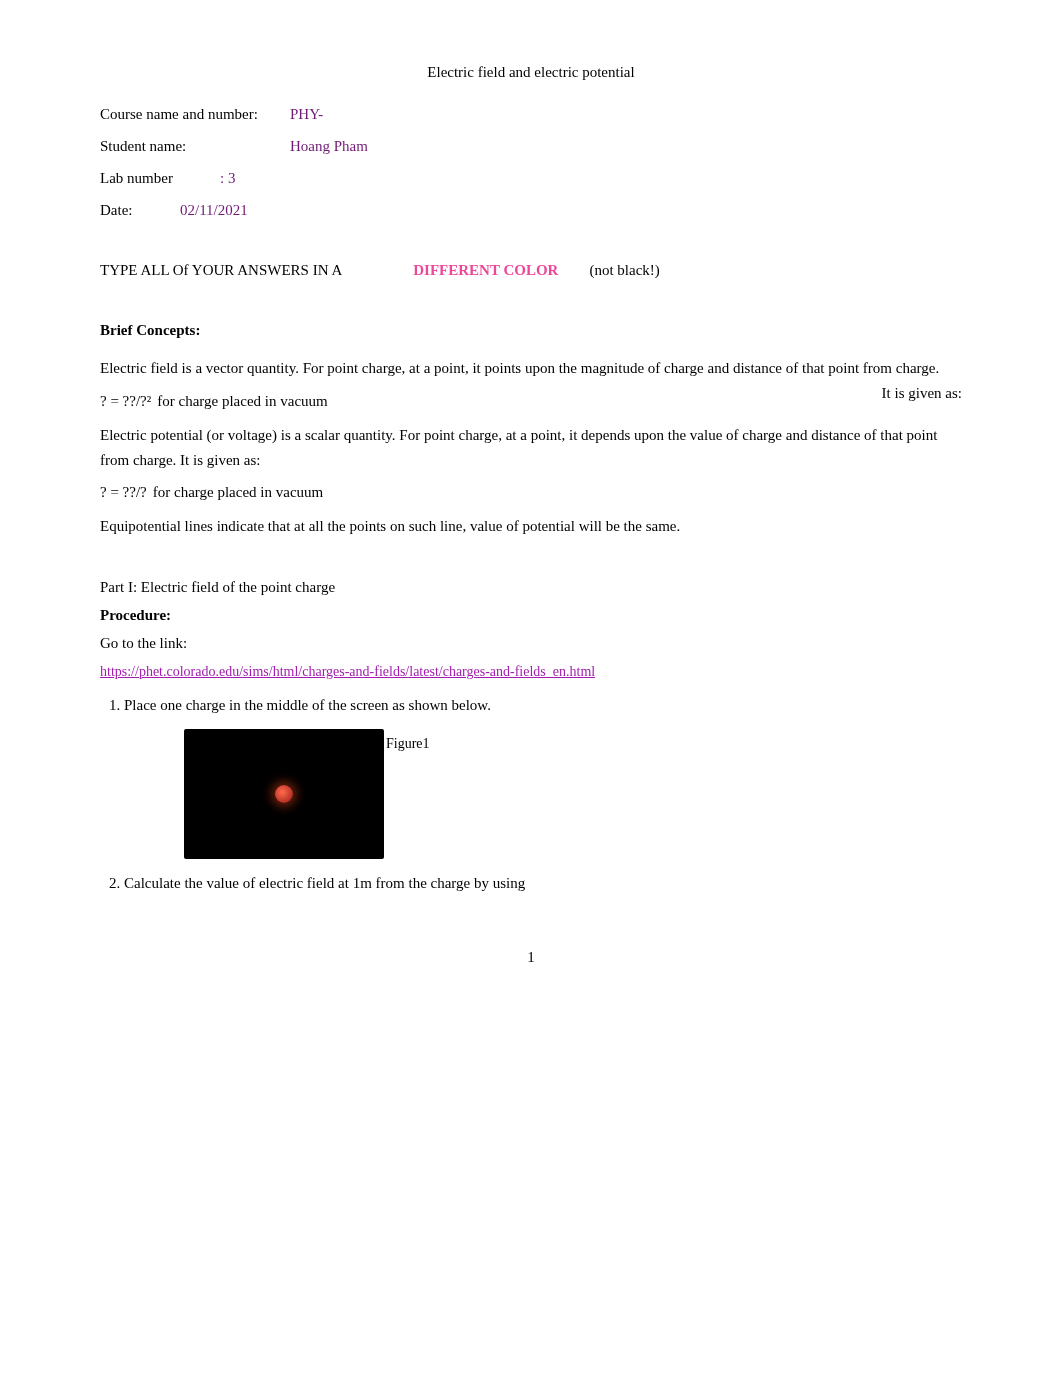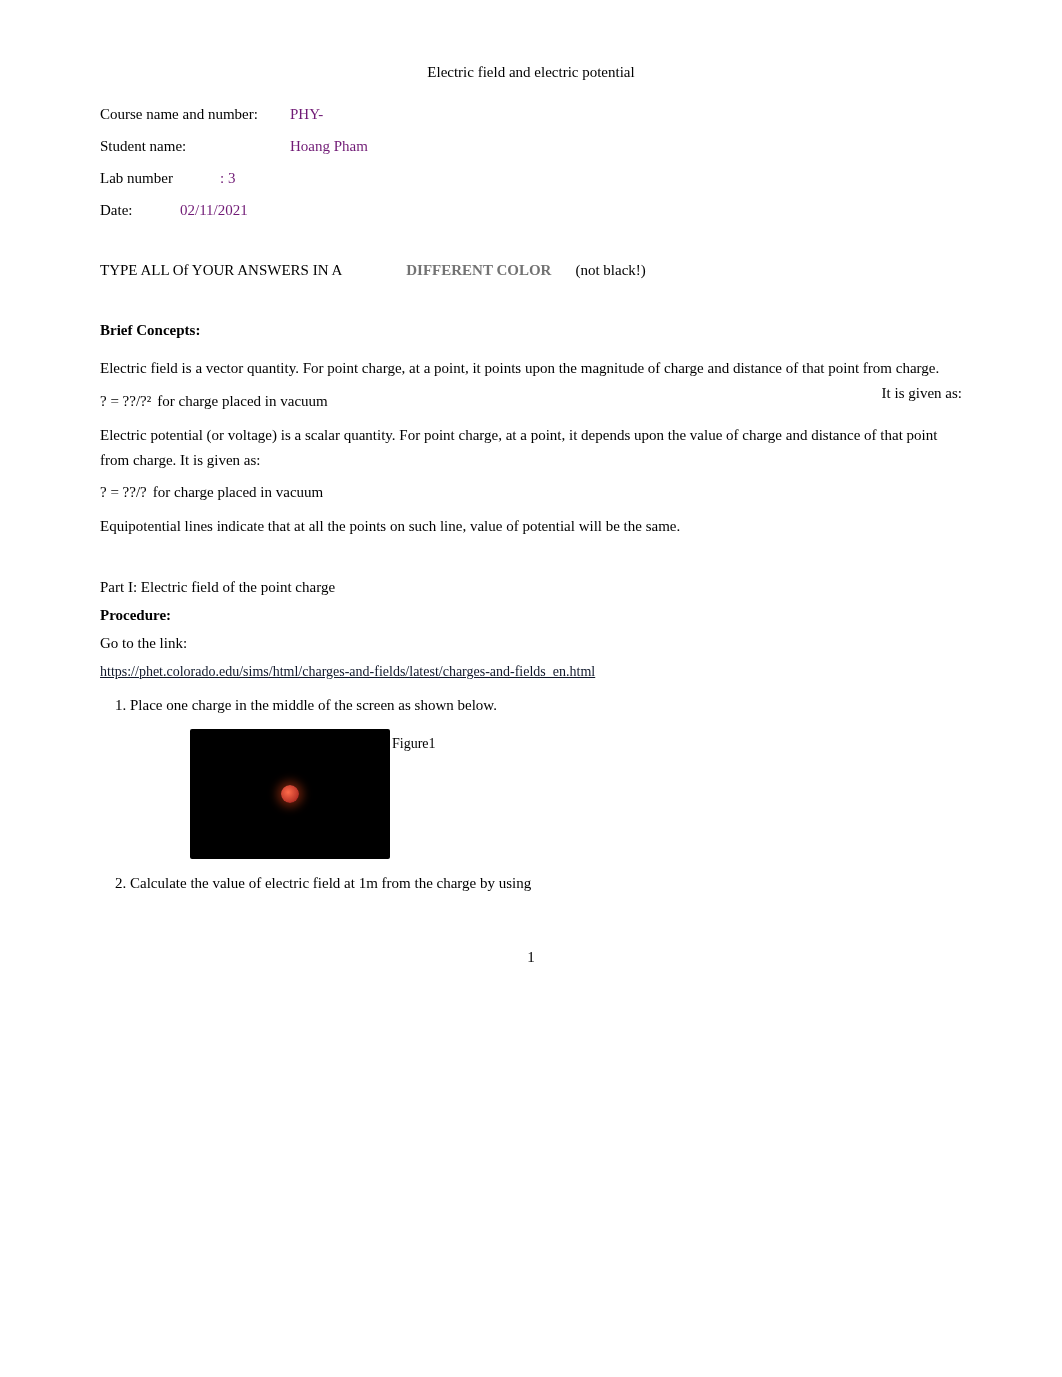--- a/index.html
+++ b/index.html
@@ -32,27 +32,27 @@
     .meta-value-red {
       color: #701a75;
       font-weight: normal;
     }
     .type-all-line {
       margin-top: 36px;
       margin-bottom: 36px;
       font-size: 15px;
       display: flex;
       align-items: center;
-      gap: 4px;
+      gap: 11px;
     }
     .type-all-black {
       font-weight: normal;
     }
     .type-all-red {
-      color: #737373;
+      color: #ec4899;
       font-weight: bold;
       margin-left: 60px;
       margin-right: 20px;
     }
     .type-all-note {
       font-weight: normal;
     }
     .section-heading {
       font-size: 15px;
       font-weight: bold;
@@ -82,26 +82,26 @@
     .procedure-heading {
       font-size: 15px;
       font-weight: bold;
       margin-bottom: 4px;
     }
     .go-to-link {
       font-size: 15px;
       margin-bottom: 4px;
     }
     .link-text {
-      color: #0f172a;
+      color: #a21caf;
       text-decoration: underline;
       font-size: 14px;
     }
     .numbered-list {
-      margin-left: 30px;
+      margin-left: 24px;
       margin-top: 8px;
     }
     .numbered-list li {
       font-size: 15px;
       margin-bottom: 10px;
       line-height: 1.6;
     }
     .figure-container {
       display: flex;
       flex-direction: row;

